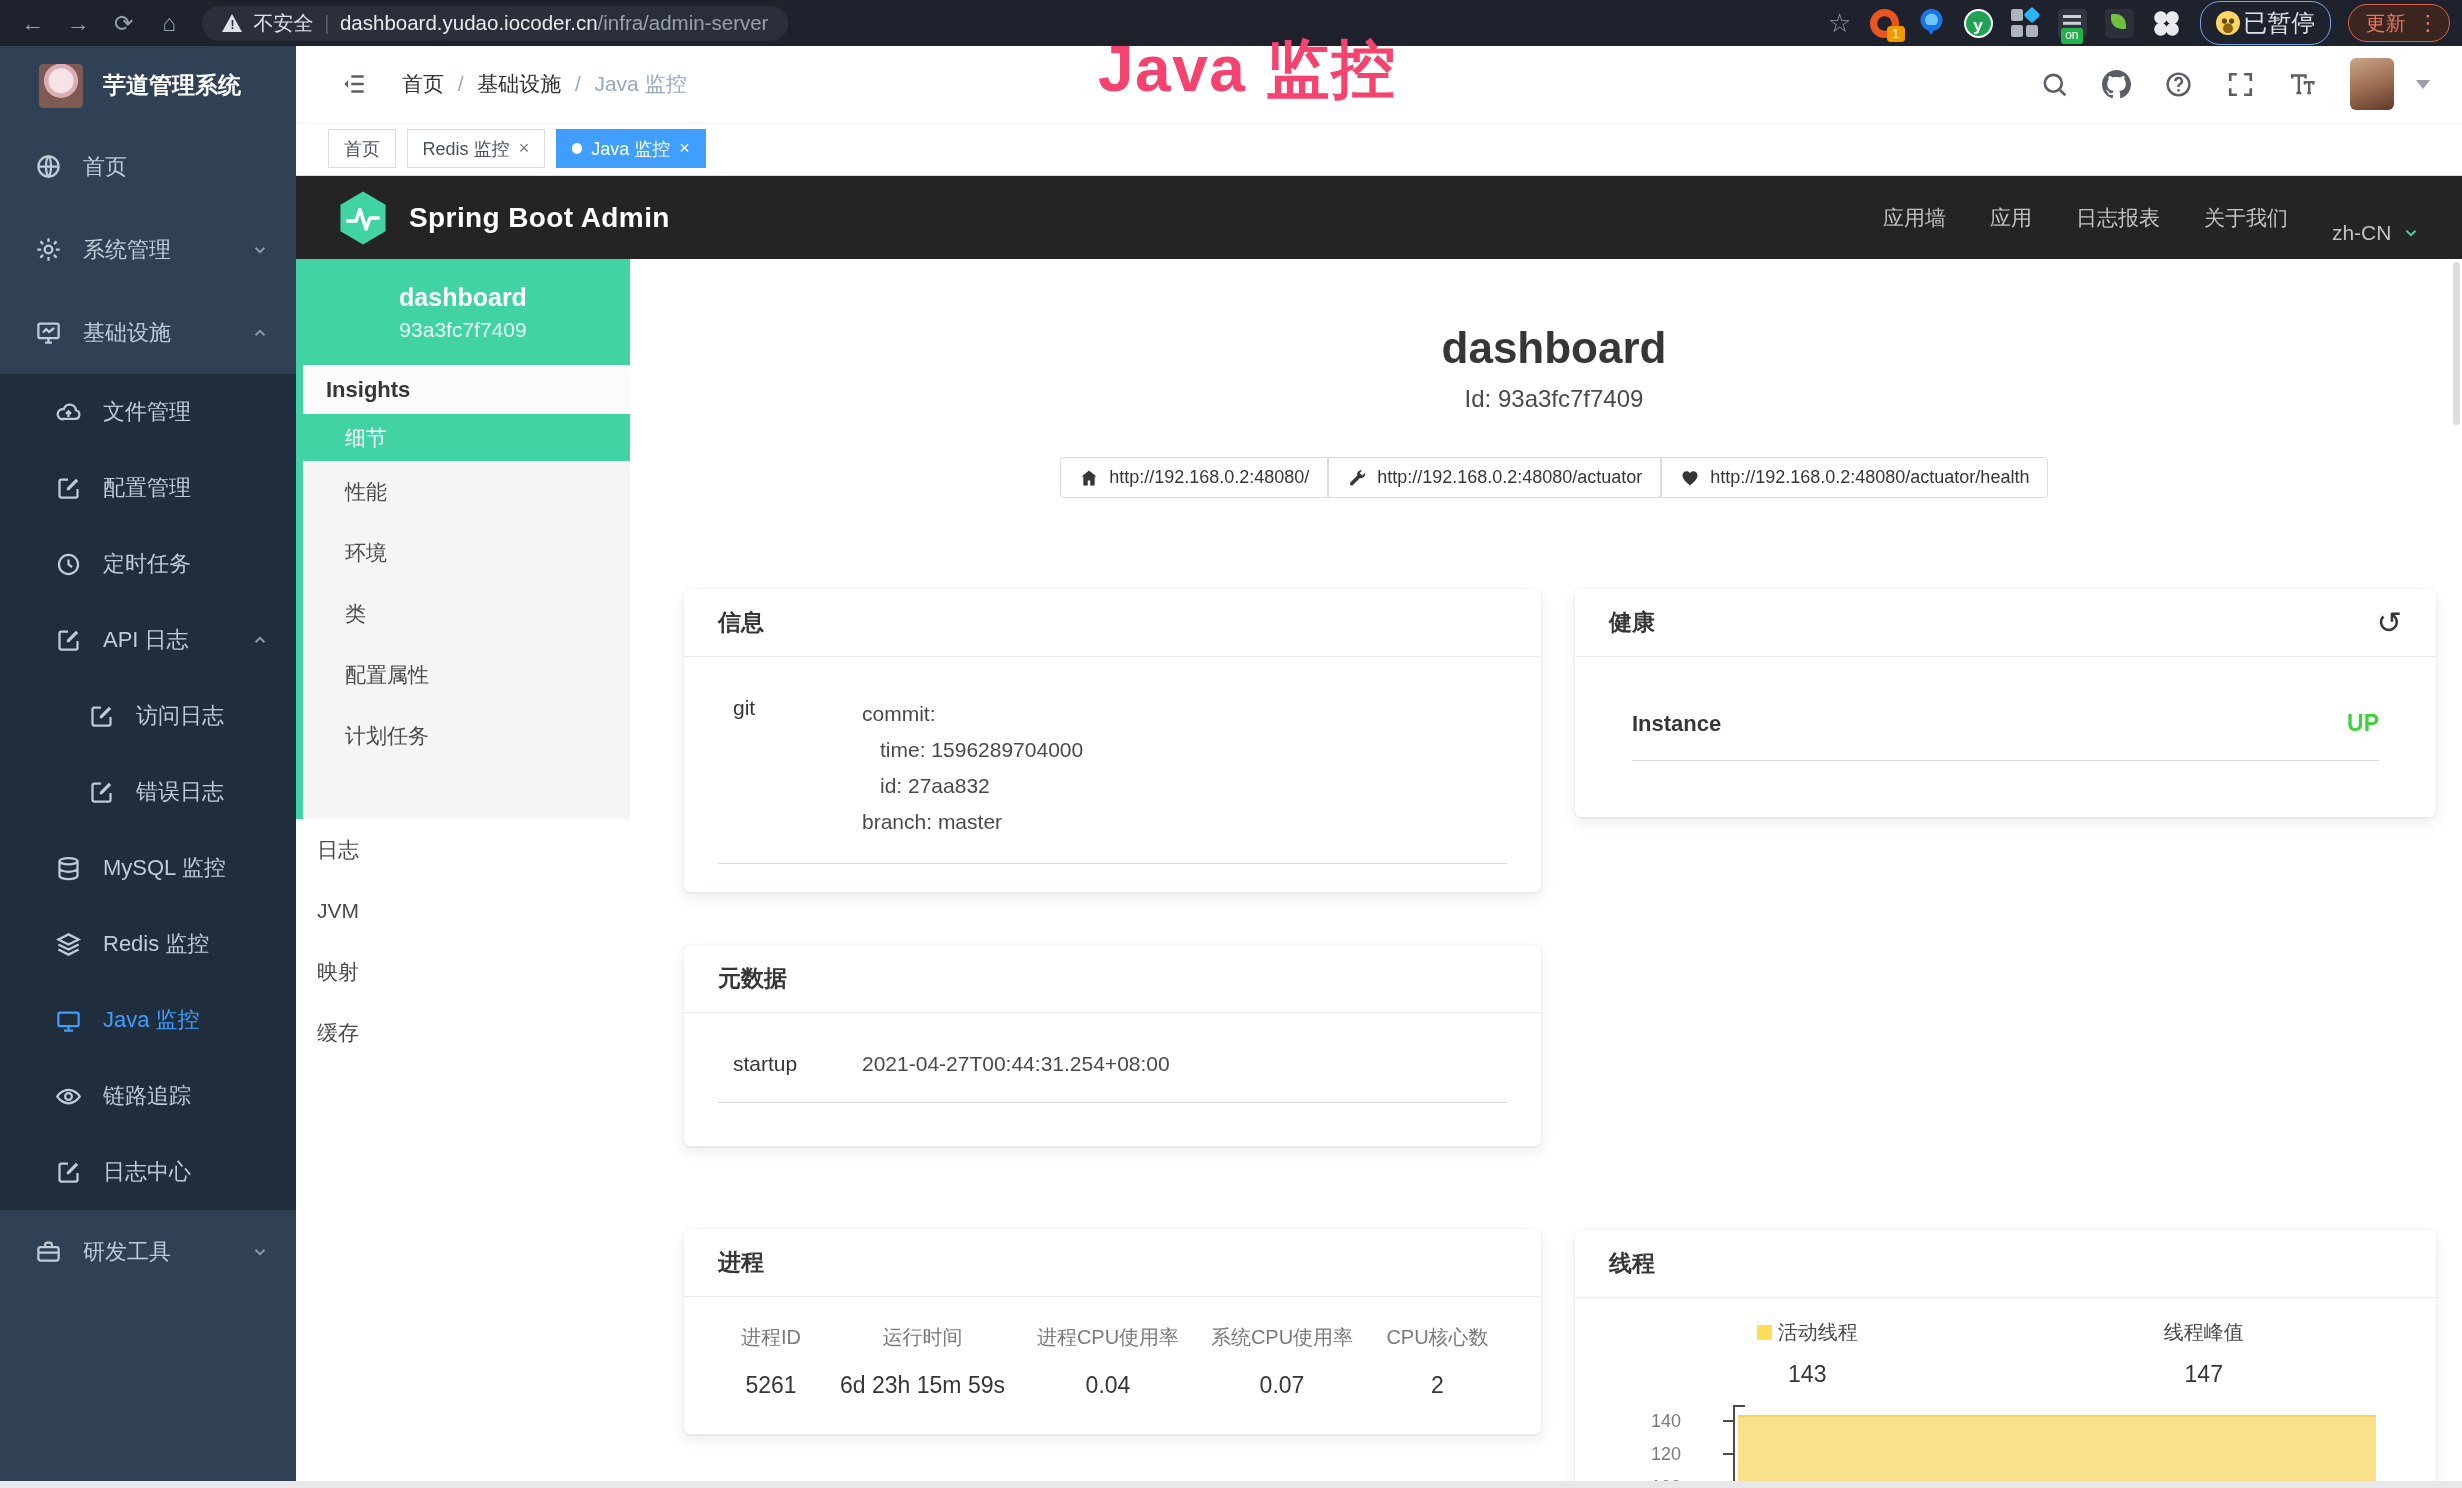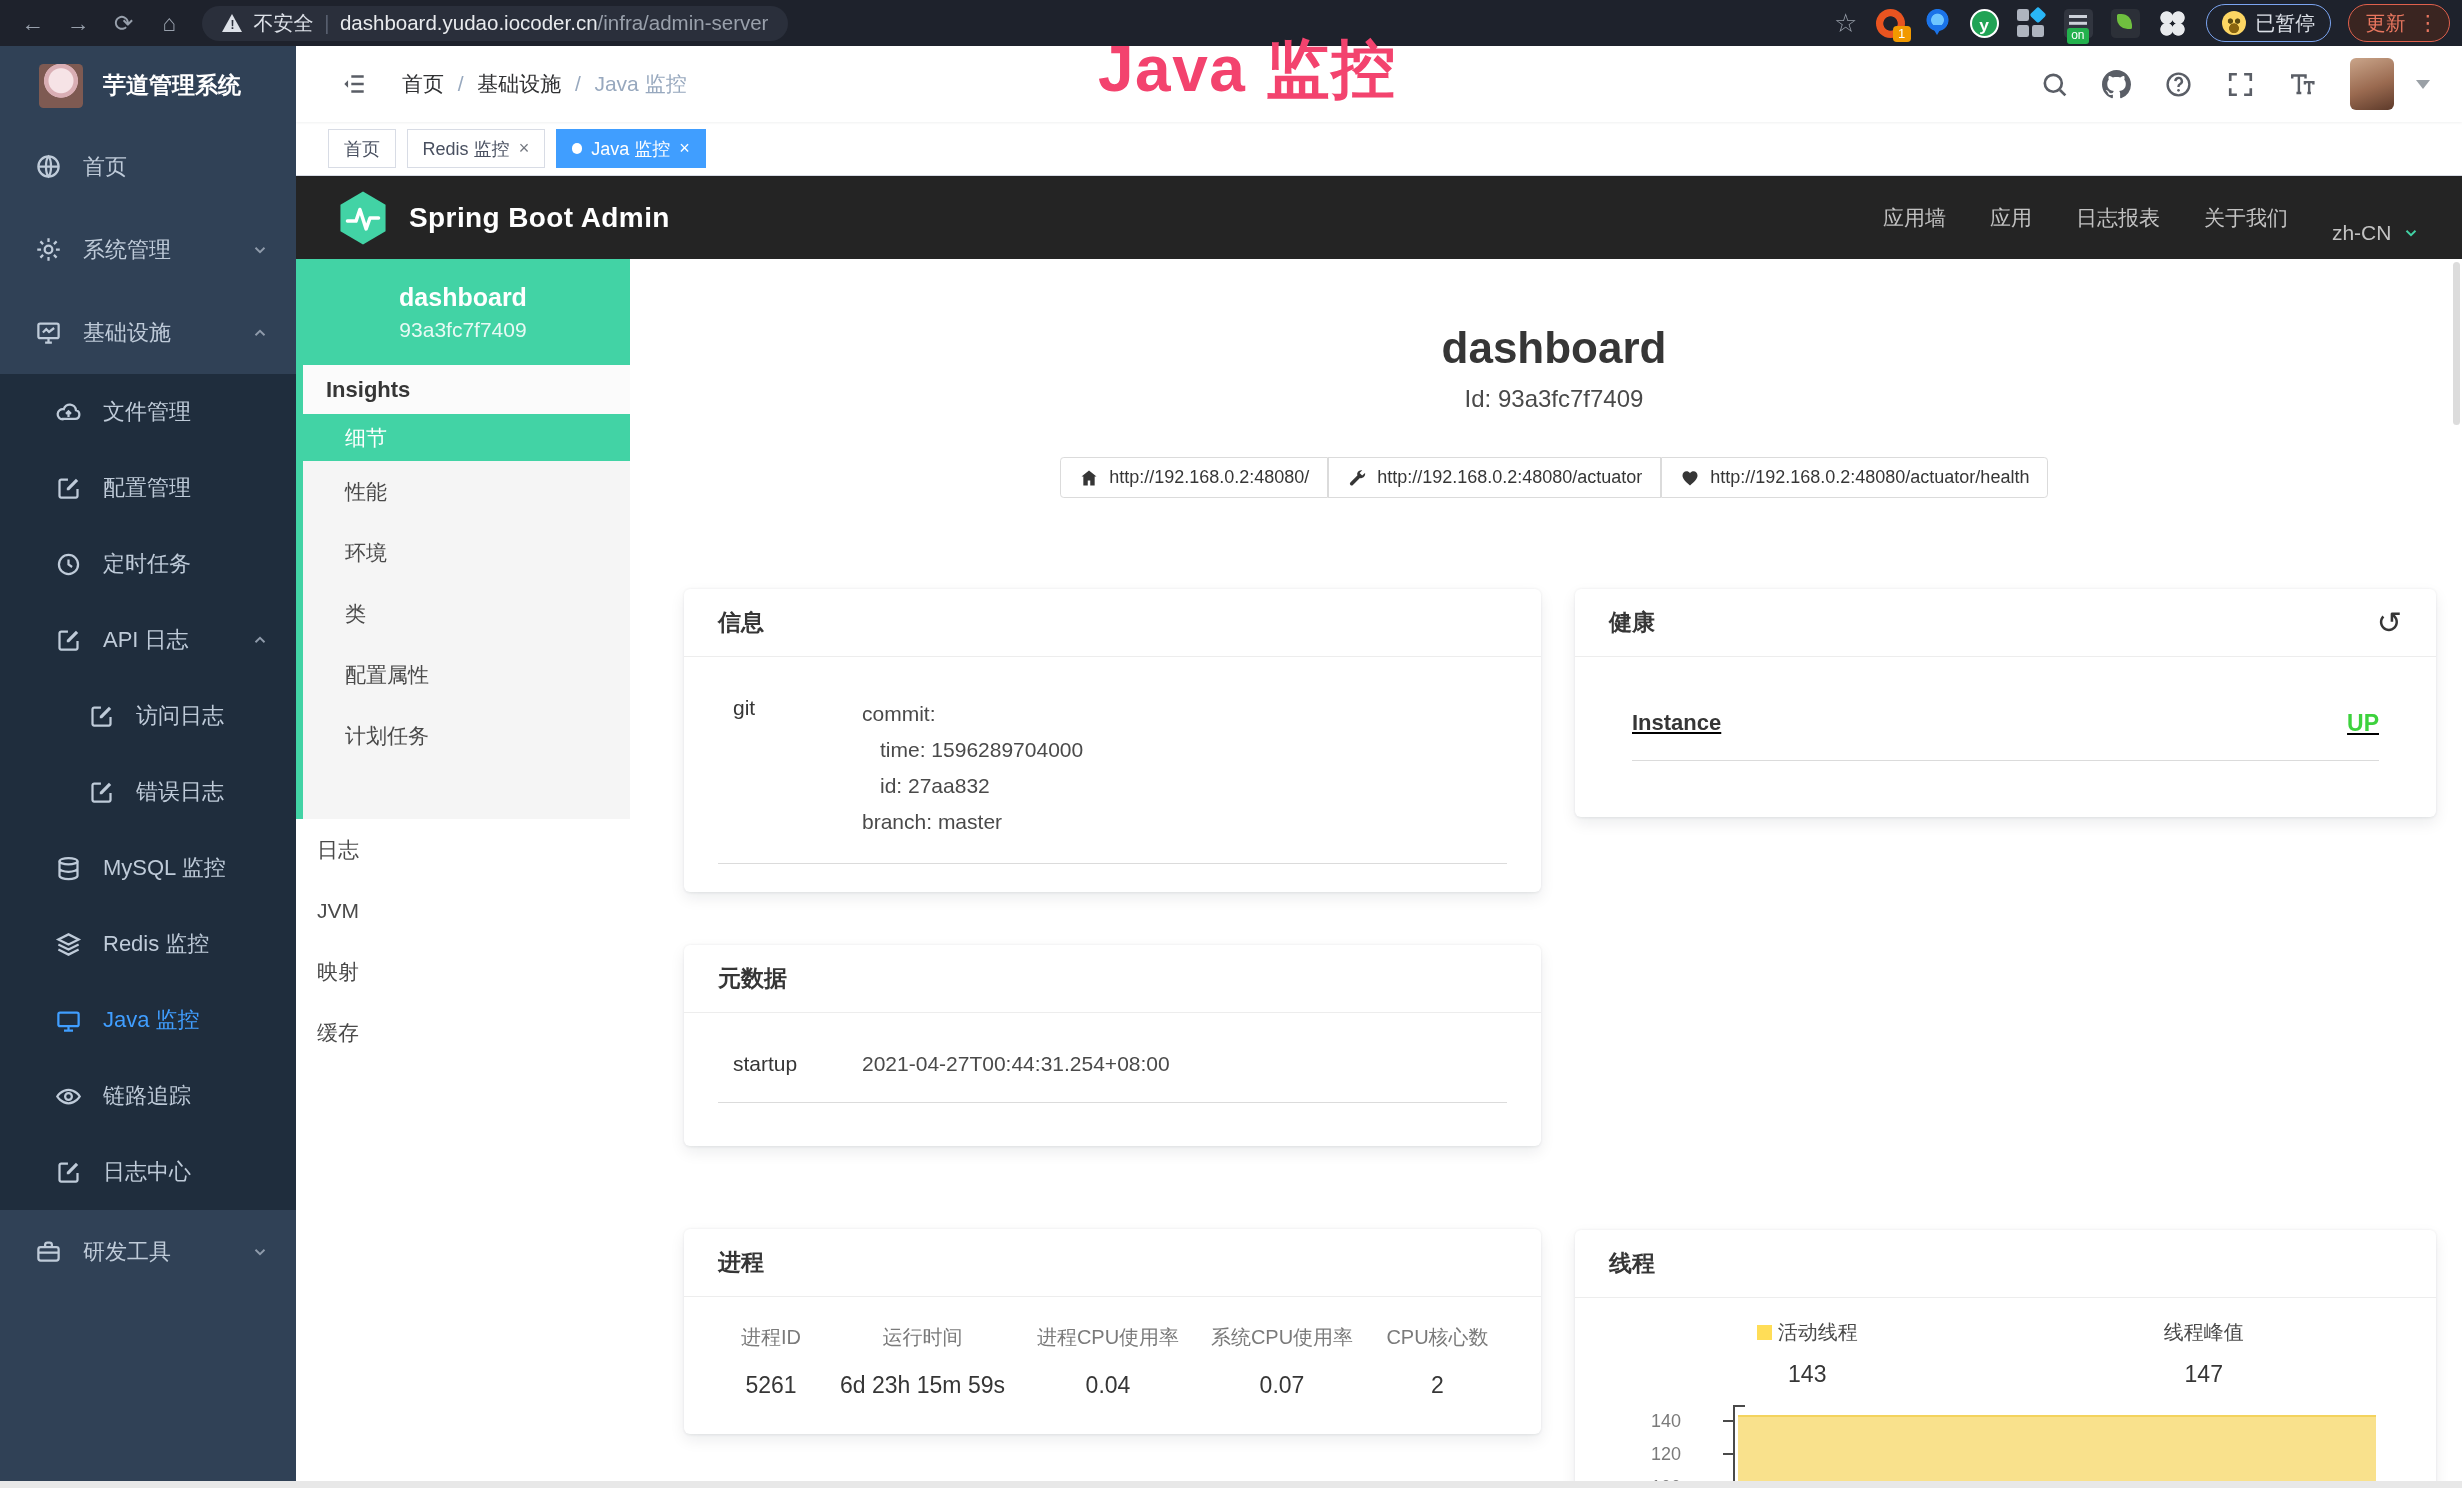--- a/index.html
+++ b/index.html
@@ -43,22 +43,22 @@
     box-shadow: 0 6.8px 0 #cdd2da, 0 13.7px 0 #cdd2da; }
   .ext-on { position: absolute; left: 3px; bottom: -6px; background: #23b14d; color: #fff; font-size: 12px;
     padding: 0.8px 4.6px; border-radius: 3px; line-height: 13.7px; }
   .ext-leaf { background: #2c3038; border-radius: 4.6px; }
   .ext-leaf::before { content: ""; position: absolute; left: 6.8px; top: 5.3px; width: 15px; height: 15px;
     background: #6fbf3f; border-radius: 1.5px 10.6px 1.5px 10.6px; }
   .ext-puzzle { background: radial-gradient(circle at 30% 30%, #e8eaed 6px, transparent 6.8px),
     radial-gradient(circle at 70% 30%, #e8eaed 6px, transparent 6.8px),
     radial-gradient(circle at 30% 70%, #e8eaed 6px, transparent 6.8px),
     radial-gradient(circle at 70% 70%, #e8eaed 6px, transparent 6.8px); }
-  .paused-pill { display: flex; align-items: center; gap: 9px; border: 1.5px solid #7ba4f0; border-radius: 20px;
-    padding: 4.6px 15px; color: #dde1e8; font-size: 20px; margin-right: 12px; flex: none; }
+  .paused-pill { display: flex; align-items: center; gap: 3px; border: 1.5px solid #7ba4f0; border-radius: 20px;
+    padding: 4.6px 15px; color: #dde1e8; font-size: 24px; margin-right: 12px; flex: none; }
   .emoji-face { width: 24px; height: 24px; border-radius: 50%; flex: none;
     background: radial-gradient(circle at 35% 42%, #5c4a12 2.3px, transparent 3px),
       radial-gradient(circle at 65% 42%, #5c4a12 2.3px, transparent 3px),
       radial-gradient(circle at 50% 72%, #8a6410 4.6px, transparent 5.3px), #fdd663; }
   .update-btn { display: flex; align-items: center; gap: 12px; background: #3a2521; border: 1.5px solid #df604c;
     border-radius: 20px; padding: 4.6px 10.6px 4.6px 16.7px; color: #e8765f; font-size: 20px; flex: none; }
   .update-btn .kebab { font-size: 21px; letter-spacing: 0; }
 
   
   .sidebar { position: absolute; top: 46px; left: 0; width: 296px; bottom: 7.6px; background: #304156; overflow: hidden; }
@@ -150,22 +150,22 @@
   .card-meta { height: 201px; margin-top: 53px; }
   .card-proc { height: 205px; margin-top: 83px; }
   .card-health { height: 228px; }
   .card-threads { height: 364px; margin-top: 413px; }
 
   .kv { display: flex; padding-top: 39px; padding-bottom: 23px; border-bottom: 1.5px solid #dbdbdb; }
   .kv .k { width: 144px; flex: none; font-size: 21px; color: #363636; padding-left: 15px; }
   .kv .v { font-size: 21px; color: #4a4a4a; line-height: 36px; }
   .kv .v .ind { padding-left: 18px; }
 
-  .hrow { display: flex; align-items: flex-start; margin: 0 23px; padding-top: 53px; padding-bottom: 23px;
-    border-bottom: 1.5px solid #dbdbdb; text-decoration: underline; }
+  .hrow { display: flex; align-items: flex-end; margin: 0 23px; padding-top: 53px; padding-bottom: 23px;
+    border-bottom: 1.5px solid #dbdbdb; }
   .hrow .hl { flex: 1; font-size: 22px; font-weight: 600; color: #363636; }
   .hrow .up { font-size: 23px; font-weight: 700; color: #3dd23d; }
 
   .mrow { display: flex; align-items: center; padding-top: 39px; padding-bottom: 26px; border-bottom: 1.5px solid #dbdbdb; }
   .mrow .k { width: 144px; flex: none; font-size: 21px; color: #363636; padding-left: 15px; }
   .mrow .v { font-size: 21px; color: #4a4a4a; }
 
   .ptable { display: flex; padding-top: 27px; text-align: center; }
   .pcol { display: flex; flex-direction: column; gap: 21px; }
   .pcol .ph { font-size: 20px; color: #7a7a7a; }

